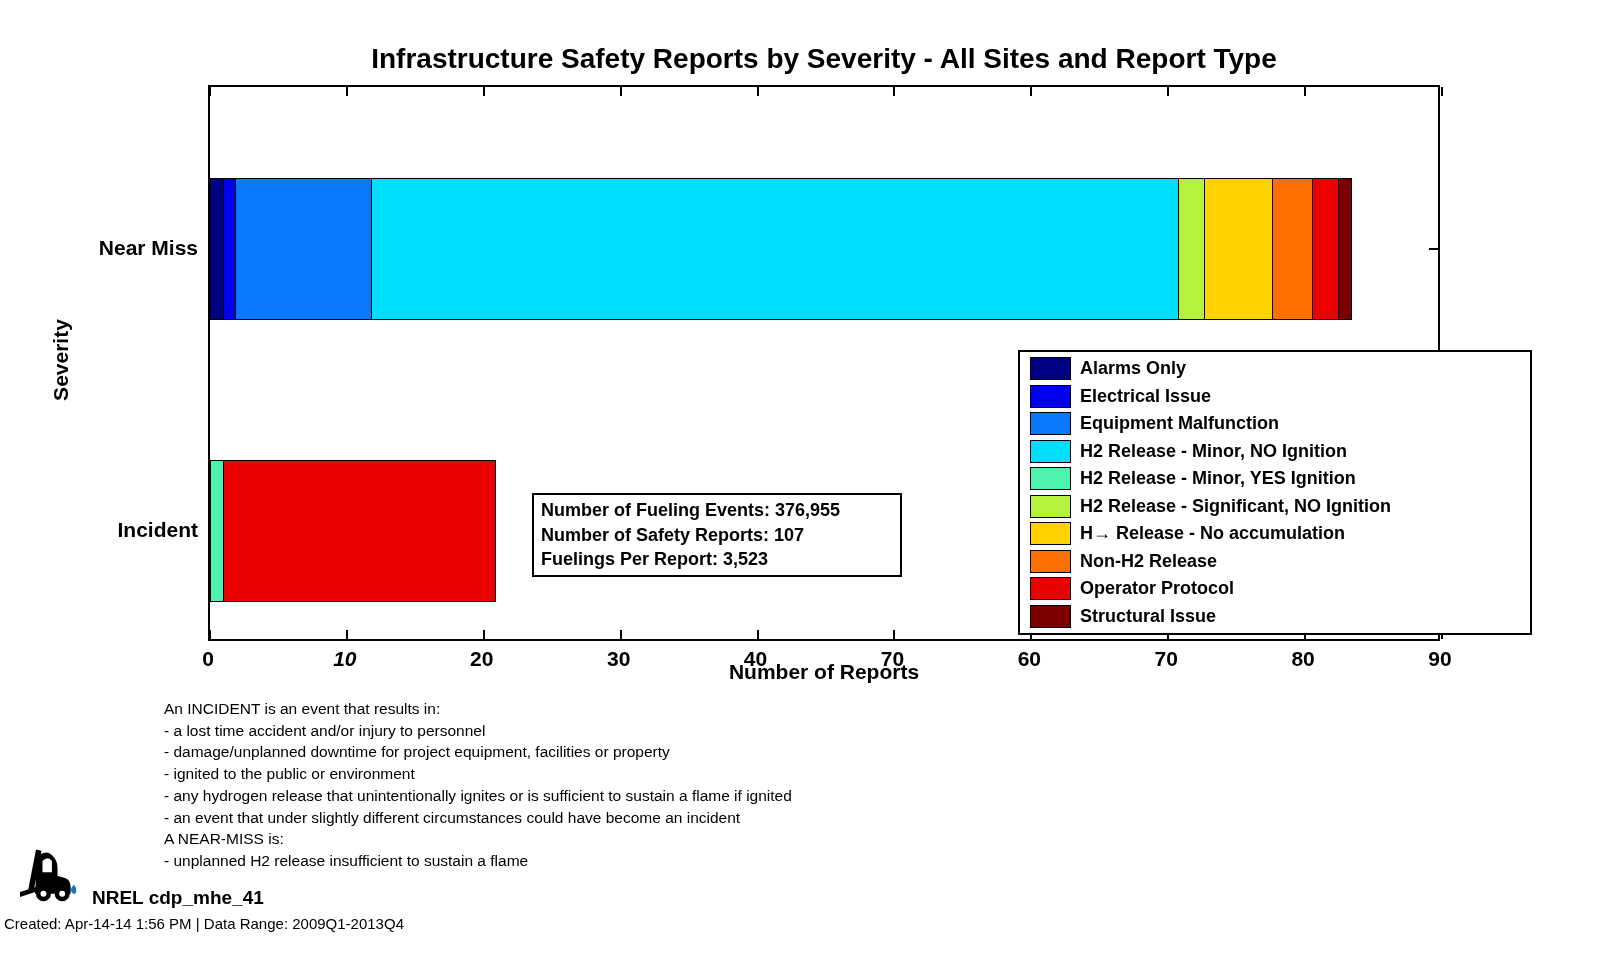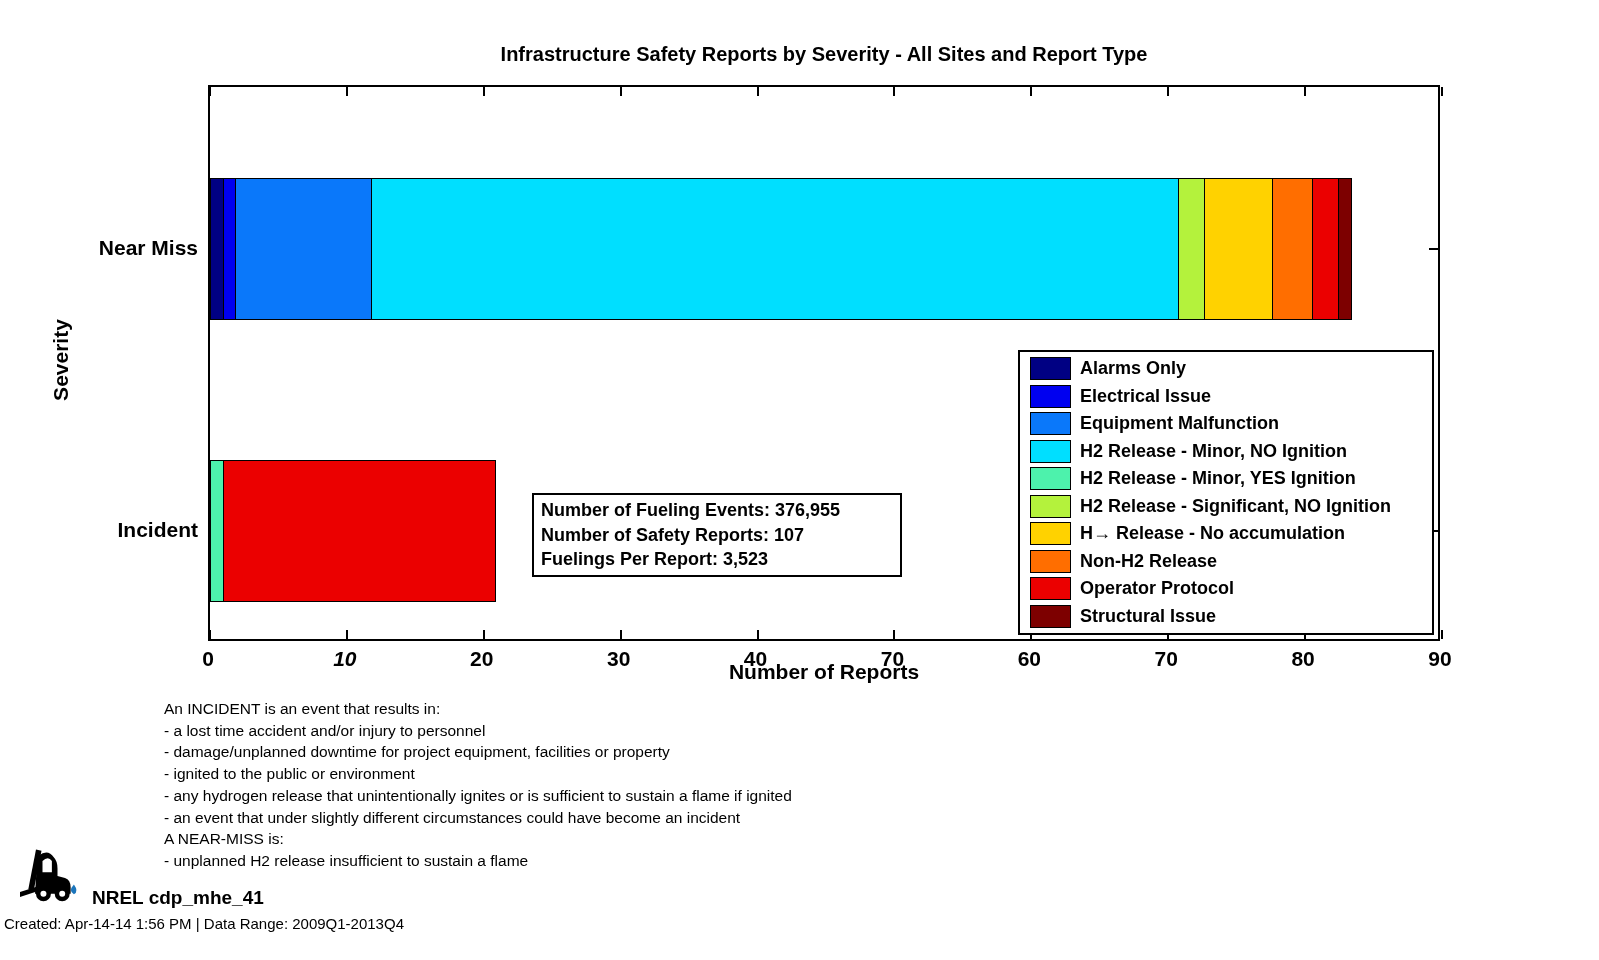--- a/index.html
+++ b/index.html
@@ -1,20 +1,20 @@
 <!DOCTYPE html>
 <html><head>
 <meta charset="utf-8">
 <style>
   html,body{margin:0;padding:0;background:#fff;}
   .canvas{position:relative;width:1599px;height:960px;background:#ffffff;
           font-family:"Liberation Sans",sans-serif;color:#000;overflow:hidden;}
 
   .chart-title{position:absolute;left:208px;top:43px;width:1232px;text-align:center;
-               font-size:20px;font-weight:bold;}
+               font-size:28px;font-weight:bold;}
 
   .plot{position:absolute;left:208px;top:85px;width:1232px;height:556px;
         border:2px solid #000;box-sizing:border-box;background:#fff;}
 
   .bar{position:absolute;left:0;height:142px;display:flex;}
   .seg{height:100%;border:1px solid #000;box-sizing:border-box;}
   .seg + .seg{margin-left:-1px;}
 
   .tick-x{position:absolute;width:2px;margin-left:-1px;background:#000;}
   .tick-bottom{bottom:0;height:9px;}
@@ -25,21 +25,21 @@
 
   .x-tick-label{position:absolute;top:647px;transform:translateX(-50%);
                 font-size:21px;font-weight:bold;}
   .x-axis-label{position:absolute;left:208px;top:660px;width:1232px;text-align:center;
                 font-size:21px;font-weight:bold;}
   .y-axis-label{position:absolute;left:-39px;top:348px;width:200px;text-align:center;
                 font-size:21px;font-weight:bold;transform:rotate(-90deg);}
   .cat-label{position:absolute;left:0;width:198px;text-align:right;
              font-size:21px;font-weight:bold;}
 
-  .legend{position:absolute;left:808px;top:263px;width:416px;height:285px;
+  .legend{position:absolute;left:808px;top:263px;width:514px;height:285px;
           background:#fff;border:2px solid #000;box-sizing:border-box;
           display:flex;flex-direction:column;justify-content:space-evenly;
           padding-left:10px;z-index:5;}
   .legend-row{display:flex;align-items:center;gap:9px;height:22px;}
   .legend-swatch{width:39px;height:21px;border:1px solid #000;flex:none;}
   .legend-label{font-size:18px;font-weight:bold;white-space:nowrap;}
 
   .stats-box{position:absolute;left:322px;top:406px;width:370px;background:#fff;
              border:2px solid #000;box-sizing:border-box;padding:3px 7px;z-index:5;}
   .stats-line{font-size:18px;font-weight:bold;line-height:24.5px;white-space:nowrap;}

